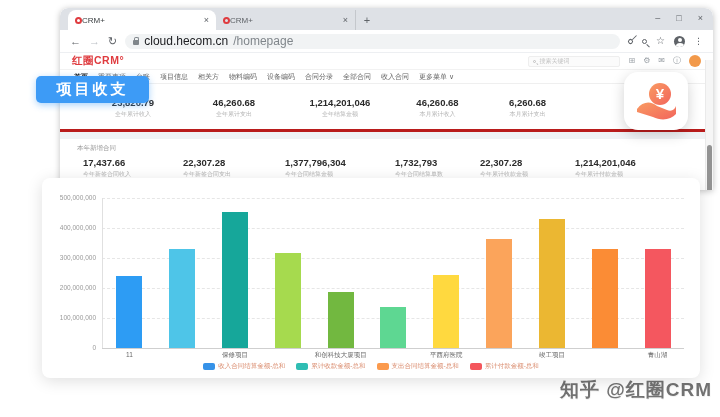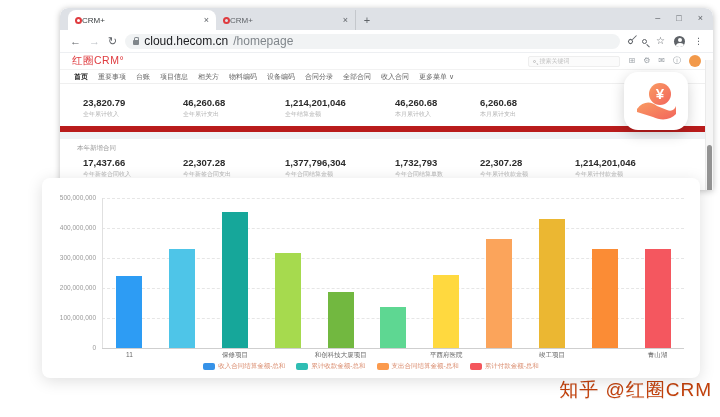--- a/index.html
+++ b/index.html
@@ -38,53 +38,53 @@
   .mag-icon:after { content:''; position:absolute; top:4px; left:4px; width:4px; height:1px; background:#5F6368;
                     transform:rotate(45deg); transform-origin:0 0; }
   .star-glyph { font-size:10px; color:#5F6368; line-height:1; }
   .chrome-avatar { width:11px; height:11px; border-radius:50%; background:#5F6368; position:relative; overflow:hidden; }
   .chrome-avatar:before { content:''; position:absolute; top:2px; left:3.5px; width:4px; height:4px; border-radius:50%; background:#fff; }
   .chrome-avatar:after { content:''; position:absolute; top:7.5px; left:1.5px; width:8px; height:6px; border-radius:50%; background:#fff; }
   .dots-glyph { font-size:9px; color:#5F6368; line-height:1; }
 
   
   .appheader { height:17px; display:flex; align-items:center; padding:0 12px; border-bottom:1px solid #F2F2F2; }
-  .logo { color:#DF3B3F; font-weight:normal; font-size:10.5px; letter-spacing:0.5px; }
+  .logo { color:#DF3B3F; font-weight:bold; font-size:10.5px; letter-spacing:0.5px; }
   .appheader-right { margin-left:auto; display:flex; align-items:center; gap:8px; }
   .appsearch { width:92px; height:11px; background:#FBFBFB; border:1px solid #EEE; border-radius:2px;
                display:flex; align-items:center; gap:3px; padding:0 4px; font-size:6px; color:#C0C0C0; }
   .mini-mag { width:3px; height:3px; border:1px solid #C0C0C0; border-radius:50%; position:relative; flex:none; }
   .mini-mag:after { content:''; position:absolute; top:2.5px; left:2.5px; width:2px; height:1px; background:#C0C0C0;
                     transform:rotate(45deg); transform-origin:0 0; }
   .hdr-ico { font-size:8px; color:#9AA0A6; line-height:1; }
   .app-avatar { width:12px; height:12px; border-radius:50%; background:#F2994A; }
   .nav { height:14px; display:flex; align-items:center; gap:10px; padding:0 14px; font-size:7px; color:#666;
          border-bottom:1px solid #EFEFEF; white-space:nowrap; }
   .nav-item.active { color:#222; font-weight:bold; }
 
   
-  .stats1 { height:48px; padding-top:13px; border-bottom:6px solid #b91c1c; }
+  .stats1 { height:48px; padding-top:13px; border-bottom:3px solid #b91c1c;text-align:center; }
   .statcols { display:flex; padding-left:23px; }
   .stat-col:nth-child(1){width:100px} .stat-col:nth-child(2){width:102px} .stat-col:nth-child(3){width:110px}
   .stat-col:nth-child(4){width:85px}  .stat-col:nth-child(5){width:95px}  .stat-col:nth-child(6){flex:1}
   .stat-value { font-size:9.5px; font-weight:bold; color:#2B2B2B; }
   .stat-label { font-size:6px; color:#B3B3B3; margin-top:2px; }
   .gap-band { height:7px; background:#F0F2F5; }
   .stats2 { padding-top:2px; }
   .stats2-title { font-size:6.5px; color:#9B9B9B; padding:3px 0 4px 17px; }
   .scrollbar { position:absolute; right:0; top:52px; width:8px; height:130px; background:#F6F6F6; border-left:1px solid #EAEAEA; }
   .scroll-thumb { position:absolute; left:1px; top:85px; width:5px; height:53px; background:#939393; border-radius:3px; }
 
   
   .badge { position:absolute; left:36px; top:76px; width:113px; height:27px; background:#3D9BF6; border-radius:5px;
            box-shadow:0 2px 7px rgba(61,155,246,.45); color:#fff; font-size:15px; font-weight:bold;
            display:flex; align-items:center; justify-content:center; letter-spacing:3px; z-index:30; }
   .float-card { position:absolute; left:624px; top:72px; width:64px; height:58px; background:#fff; border-radius:14px;
                 box-shadow:0 4px 14px rgba(0,0,0,.18); display:flex; align-items:center; justify-content:center; z-index:25; }
-  .watermark { position:absolute; right:8px; top:377px; font-size:19px; font-weight:normal; color:#c2410c;
+  .watermark { position:absolute; right:8px; top:377px; font-size:19px; font-weight:bold; color:#737373;
                letter-spacing:1px; text-shadow:0.5px 0.5px 0 #f2f2f2; z-index:5; }
 
   
   .chart-card { position:absolute; left:42px; top:178px; width:658px; height:200px; background:#fff;
                 border-radius:8px; box-shadow:0 3px 16px rgba(0,0,0,.13); z-index:20; }
   .ytick { position:absolute; left:2px; width:52px; text-align:right; font-size:6.5px; color:#999; }
   .gridline { position:absolute; left:60px; right:16px; border-top:1px dashed #E6E6E6; }
   .axis-v { position:absolute; left:60px; top:20px; height:150px; width:1px; background:#E0E0E0; }
   .axis-h { position:absolute; left:60px; right:16px; top:170px; height:1px; background:#CFCFCF; }
   .bars { position:absolute; left:61px; right:16px; top:20px; height:150px; display:flex; align-items:flex-end; }
@@ -222,20 +222,21 @@
             <div class="stat-label">今年累计付款金额</div>
           </div>
         </div>
     </div>
 
     <div class="scrollbar">
       <div class="scroll-thumb"></div>
     </div>
   </div>
 
+  <div class="badge">项目收支</div>
 
   <div class="float-card">
     <svg width="42" height="40" viewBox="0 0 42 40">
       <defs>
         <linearGradient id="coral" x1="0" y1="0" x2="1" y2="1">
           <stop offset="0" stop-color="#F99B62"></stop>
             <stop offset="1" stop-color="#F2655C"></stop>
         </linearGradient>
       </defs>
       <path d="M2 28 C 8 20 16 20 22 25 L 32 29 C 37 31 40 28 41 25 L 41 33 C 36 39 26 40 18 36 L 2 31 Z" fill="url(#coral)"></path>

